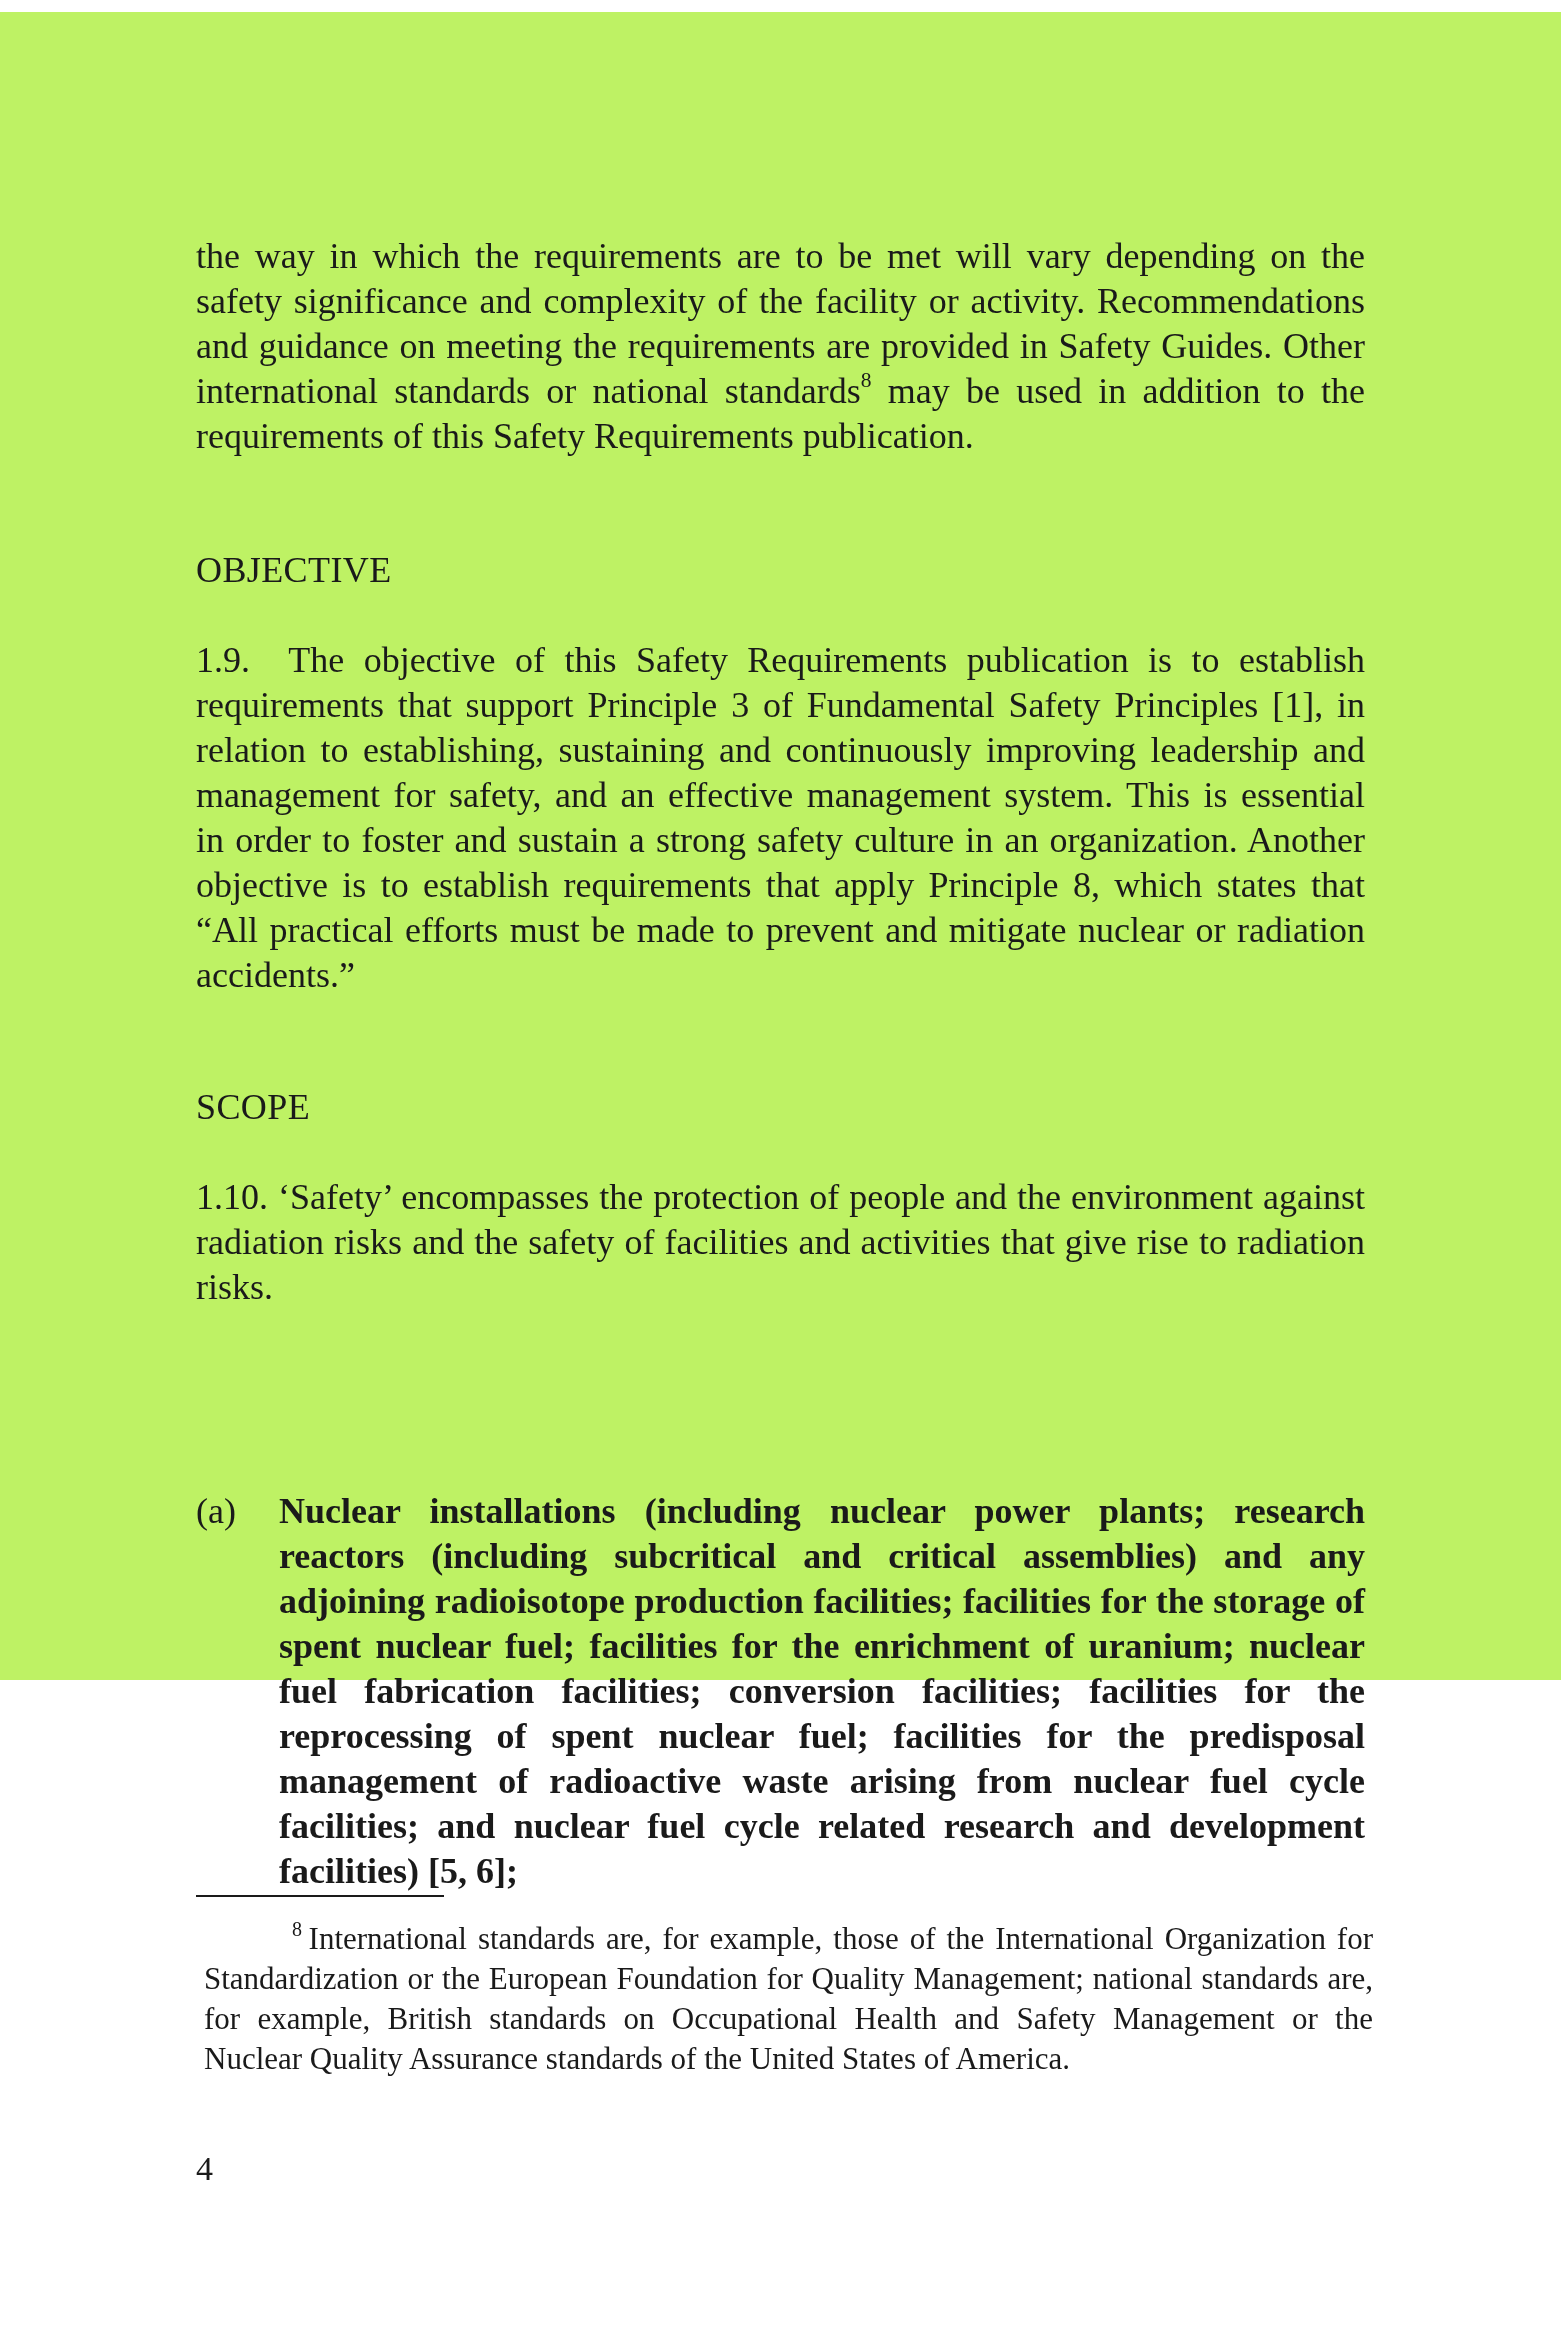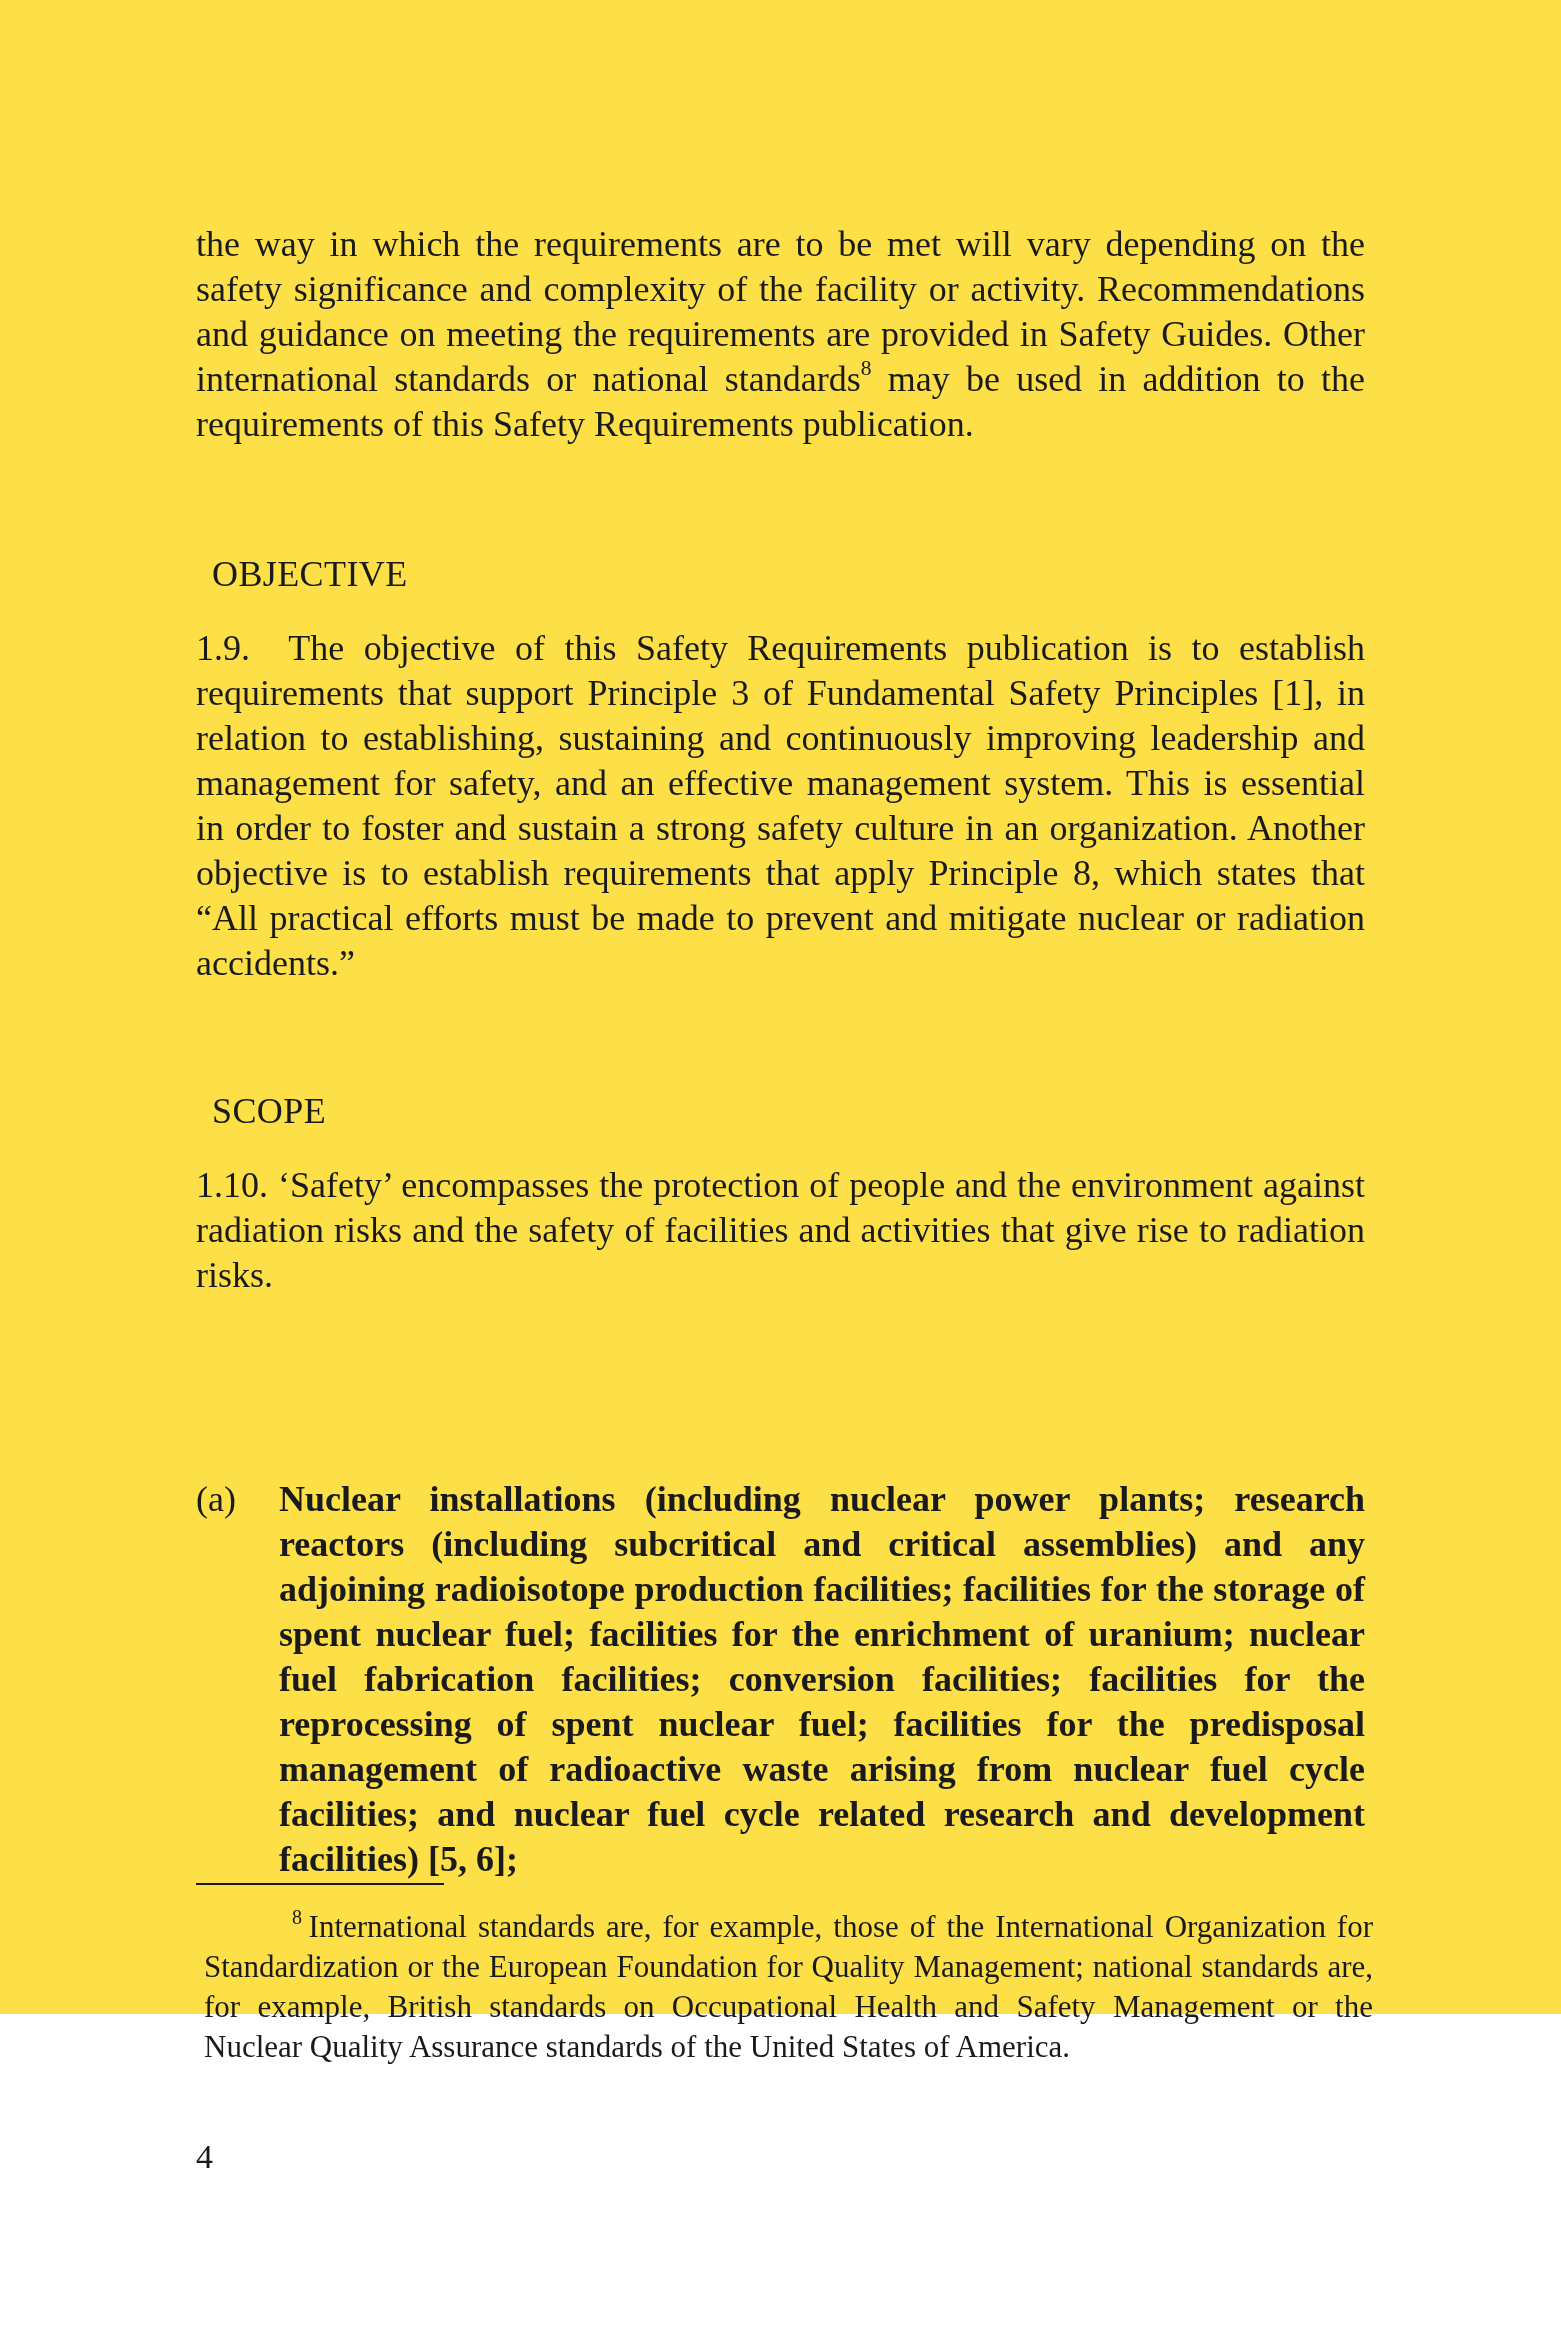--- a/index.html
+++ b/index.html
@@ -10,41 +10,41 @@
   body {
     width: 1561px;
     height: 2342px;
     position: relative;
     overflow: hidden;
     font-family: "Liberation Serif", "DejaVu Serif", serif;
     color: #1a1a1a;
   }
   .page {
     position: absolute;
-    left: 0; top: 0;
+    left: 0; top: 12px;
     width: 1561px;
-    height: 2014px;
-    background: #fde047;
+    height: 1668px;
+    background: #bef264;
   }
   .block {
     position: absolute;
     left: 196px;
     width: 1169px;
     font-size: 36px;
     line-height: 45px;
     text-align: justify;
     margin: 0;
   }
   .block.last-left { text-align-last: left; }
   .heading {
     position: absolute;
     left: 196px;
     font-size: 36px;
     line-height: 45px;
-    margin: 16px;
+    margin: 0;
     font-weight: normal;
     letter-spacing: 0.4px;
   }
   sup.fnref {
     font-size: 21.5px;
     line-height: 0;
     position: relative;
     top: -3.3px;
     vertical-align: super;
   }

